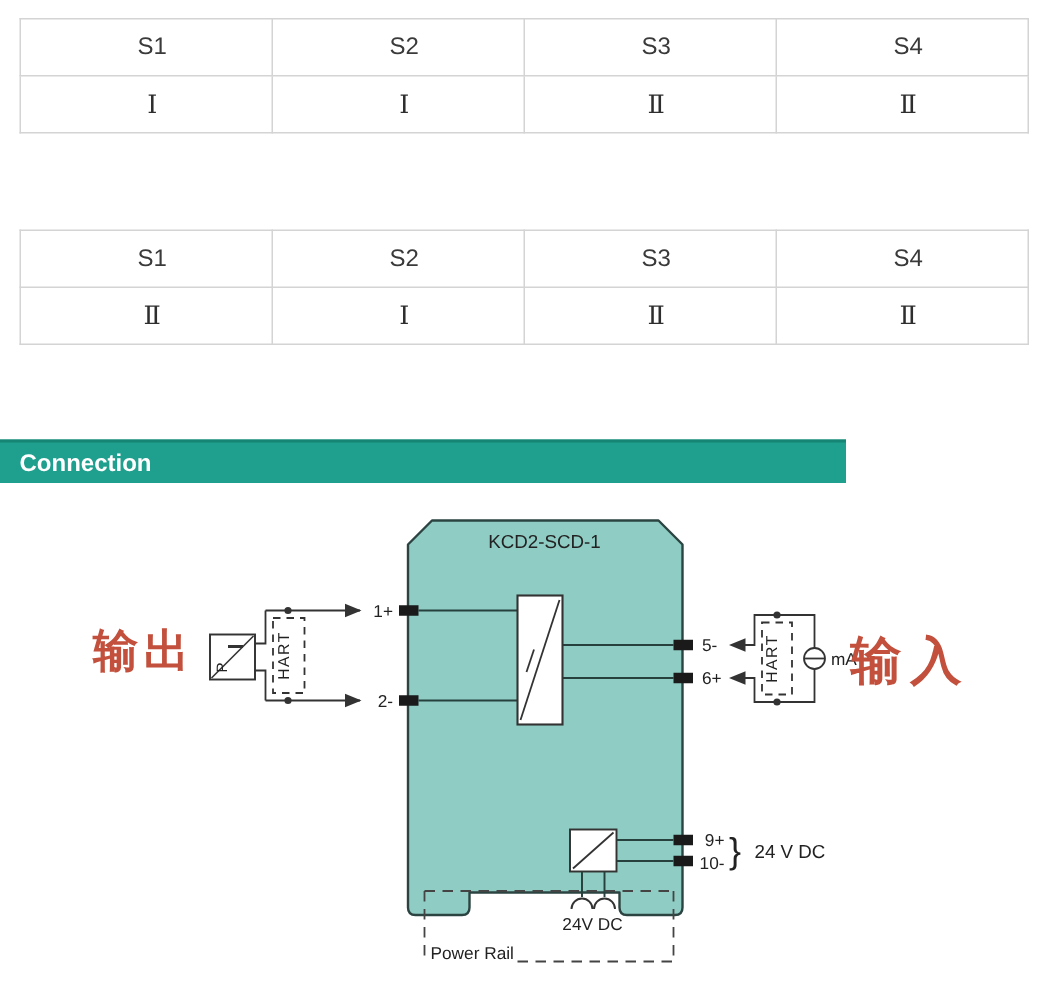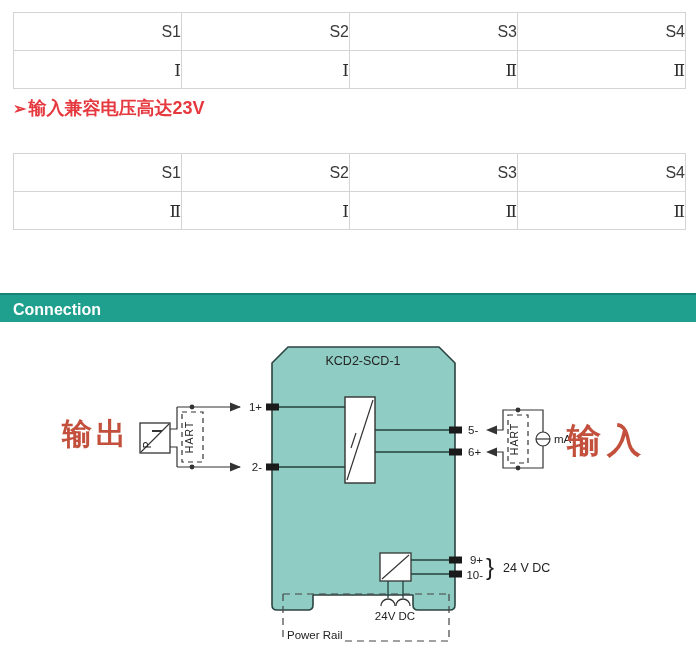--- a/index.html
+++ b/index.html
@@ -10,36 +10,36 @@
   
   table.tbl{
     position:absolute;left:13px;width:673px;
     border-collapse:collapse;table-layout:fixed;
     background:#ffffff;
   }
   table.tbl th,table.tbl td{
     border:1px solid #d4d4d4;
     height:37px;
     padding:0 0 0 8px;
-    text-align:right;vertical-align:middle;
+    text-align:center;vertical-align:middle;
     font-size:16px;font-weight:400;color:#3a3a3a;
   }
   table.tbl td.roman{
     font-family:"DejaVu Serif","Liberation Serif",serif;
     font-size:17px;color:#2e2e2e;
   }
   
   .note{
     position:absolute;left:13px;height:20px;line-height:20px;
     font-size:18px;font-weight:700;color:#e6393f;white-space:nowrap;
   }
   .note .arrow{margin-right:2px;font-size:16px;}
   
   .section-bar{
-    position:absolute;left:0;top:293px;width:696px;height:29px;
+    position:absolute;left:0;top:293px;width:564px;height:29px;
     background:#1f9f8d;color:#ffffff;
     font-size:16px;font-weight:700;line-height:29px;
     padding-left:13px;box-sizing:border-box;
     border-top:2px solid #178575;
   }
   
   .diagram{position:absolute;left:0;top:332px;width:696px;height:330px;}
   svg text{font-family:"Liberation Sans",sans-serif;fill:#222222;}
   svg .lbl{font-size:11.5px;}
   svg .cn{font-weight:700;fill:#c2503c;}
@@ -59,23 +59,20 @@
     </tr>
     <tr>
       <td class="roman">Ⅰ</td>
       <td class="roman">Ⅰ</td>
       <td class="roman">Ⅱ</td>
       <td class="roman">Ⅱ</td>
     </tr>
   </tbody>
     </table>
 
-  <div class="note" style="top:98px">
-    <span class="arrow">➢</span><span>输入兼容电压高达23V</span>
-  </div>
 
   <table class="tbl" style="top:153px">
     <tbody>
         <tr>
       <th>S1</th>
       <th>S2</th>
       <th>S3</th>
       <th>S4</th>
     </tr>
     <tr>

